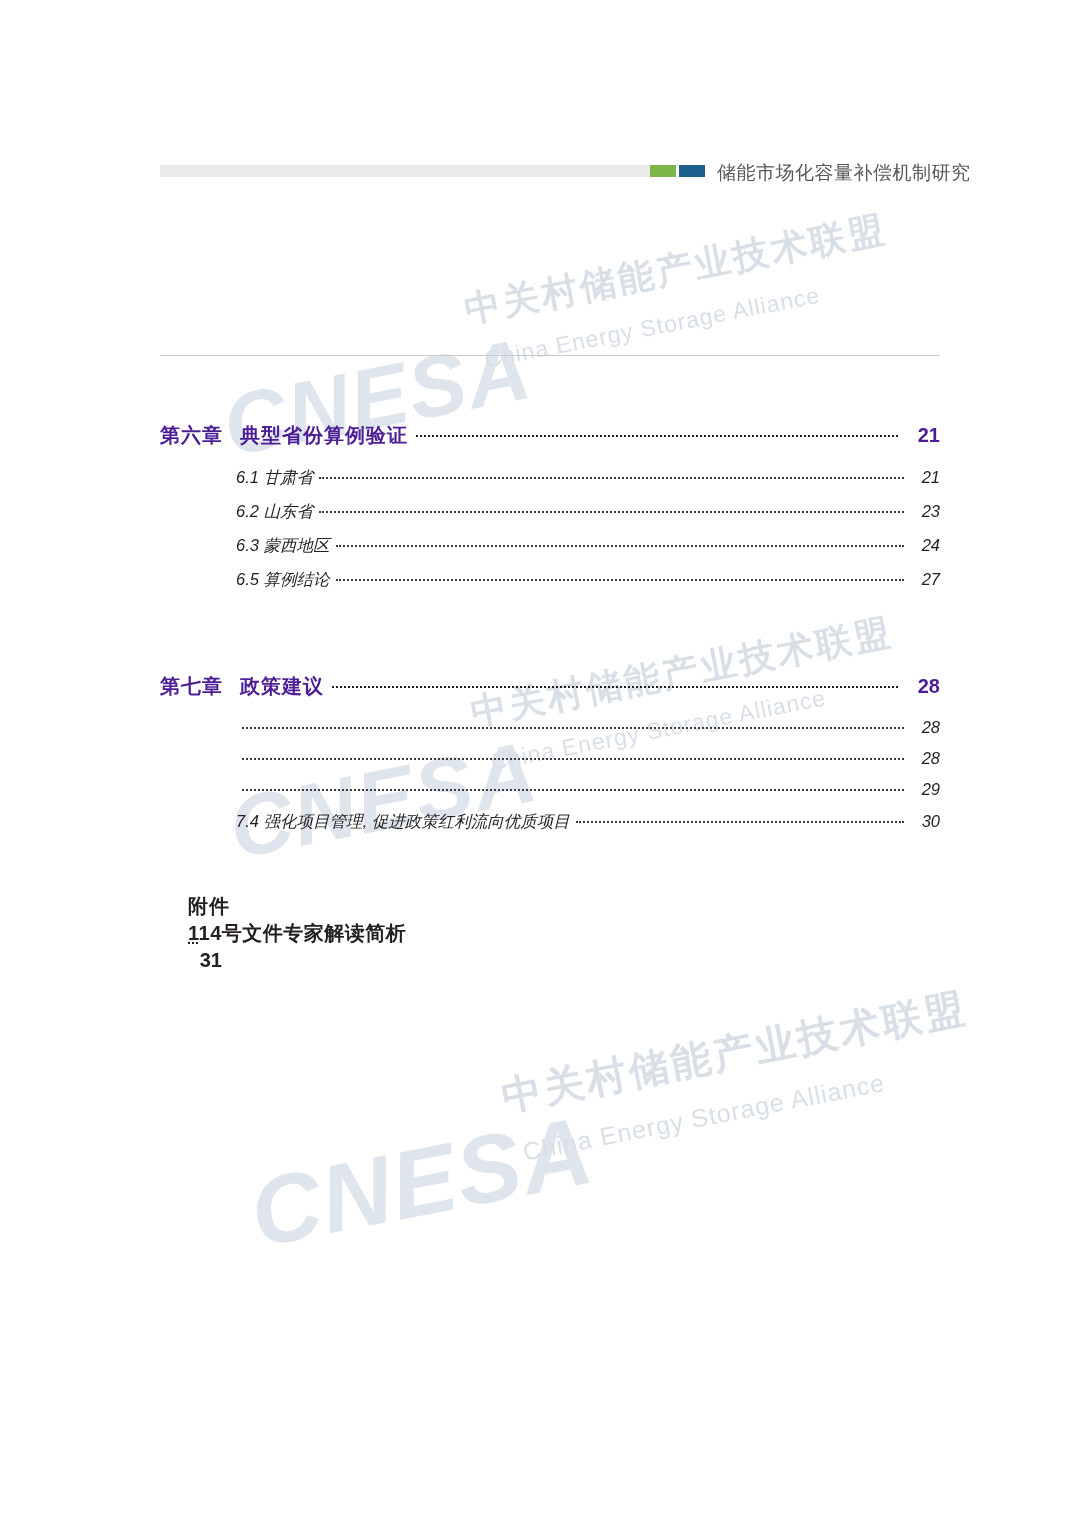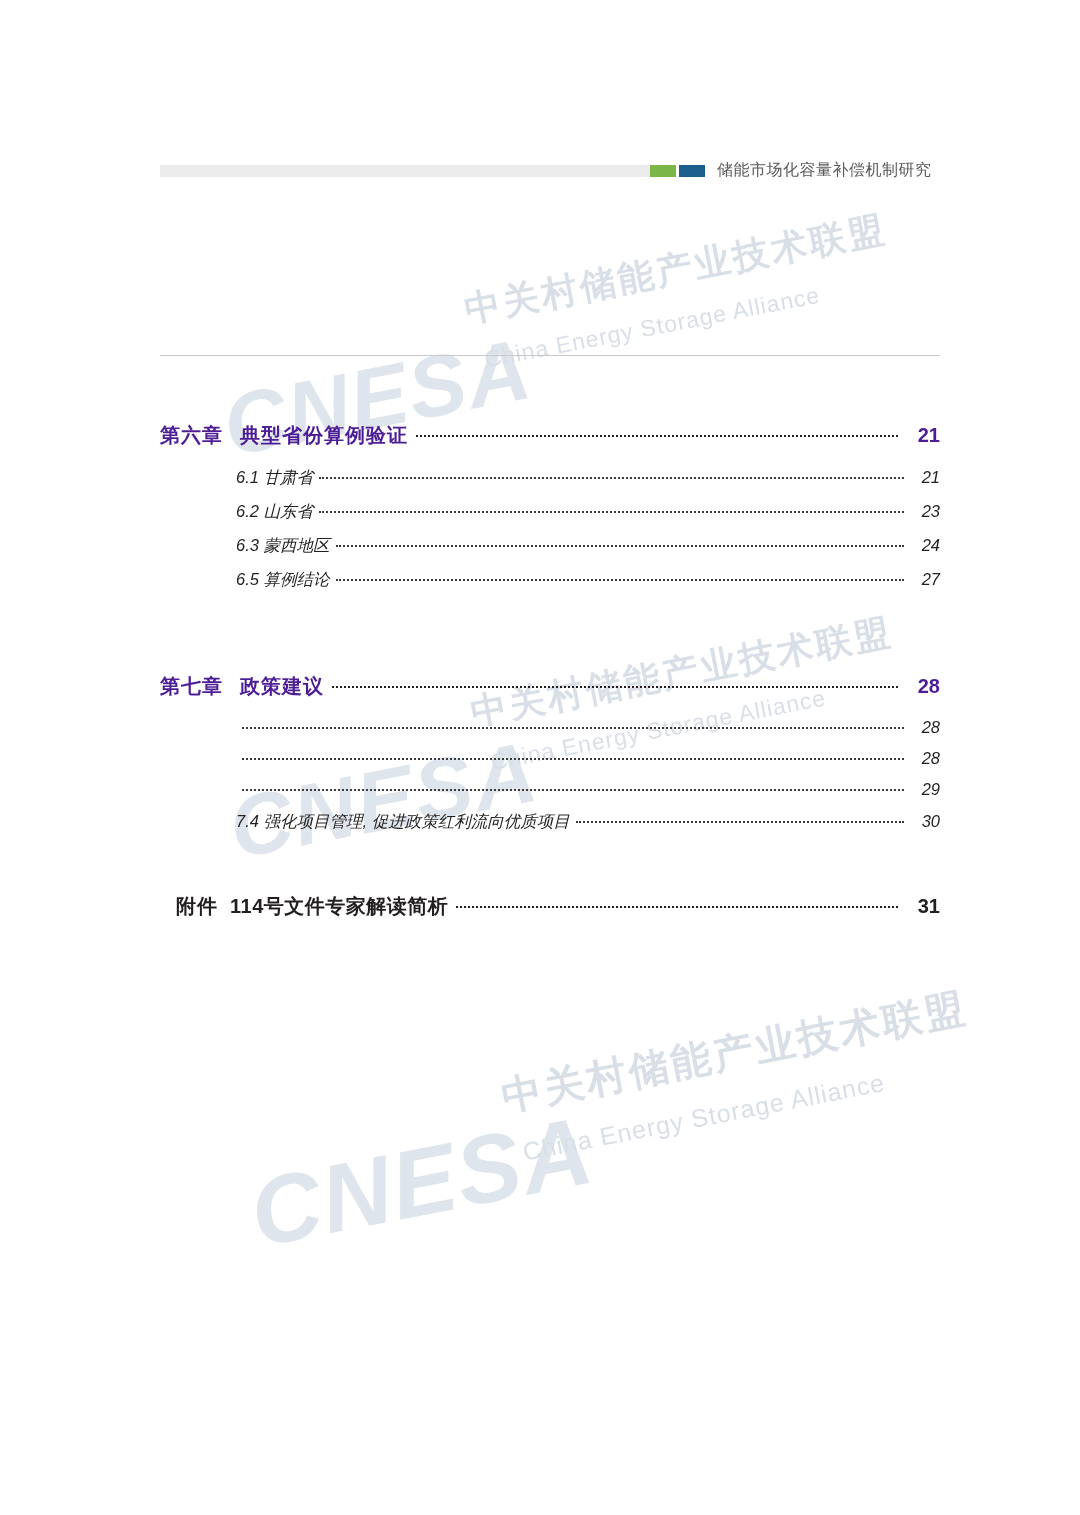--- a/index.html
+++ b/index.html
@@ -44,21 +44,21 @@
     left: 519px;
     top: 5px;
     width: 26px;
     height: 12px;
     background: #1b5f8c;
   }
   .header-title {
     position: absolute;
     left: 557px;
     top: 0px;
-    font-size: 16px;
+    font-size: 19px;
     color: #58585a;
     letter-spacing: 0.5px;
     white-space: nowrap;
   }
 
   
   .toc {
     position: absolute;
     top: 355px;
     left: 160px;
@@ -133,20 +133,21 @@
   .group-gap { height: 42px; }
   .group-gap-lg { height: 48px; }
 
   .appendix-row {
     display: flex;
     align-items: baseline;
     font-size: 20px;
     font-weight: bold;
     color: #231f20;
     padding-left: 16px;
+    flex-direction: column;
   }
   .appendix-label {
     flex: 0 0 auto;
     letter-spacing: 1px;
   }
   .appendix-title {
     margin-left: 12px;
     white-space: nowrap;
     letter-spacing: 0.5px;
   }

